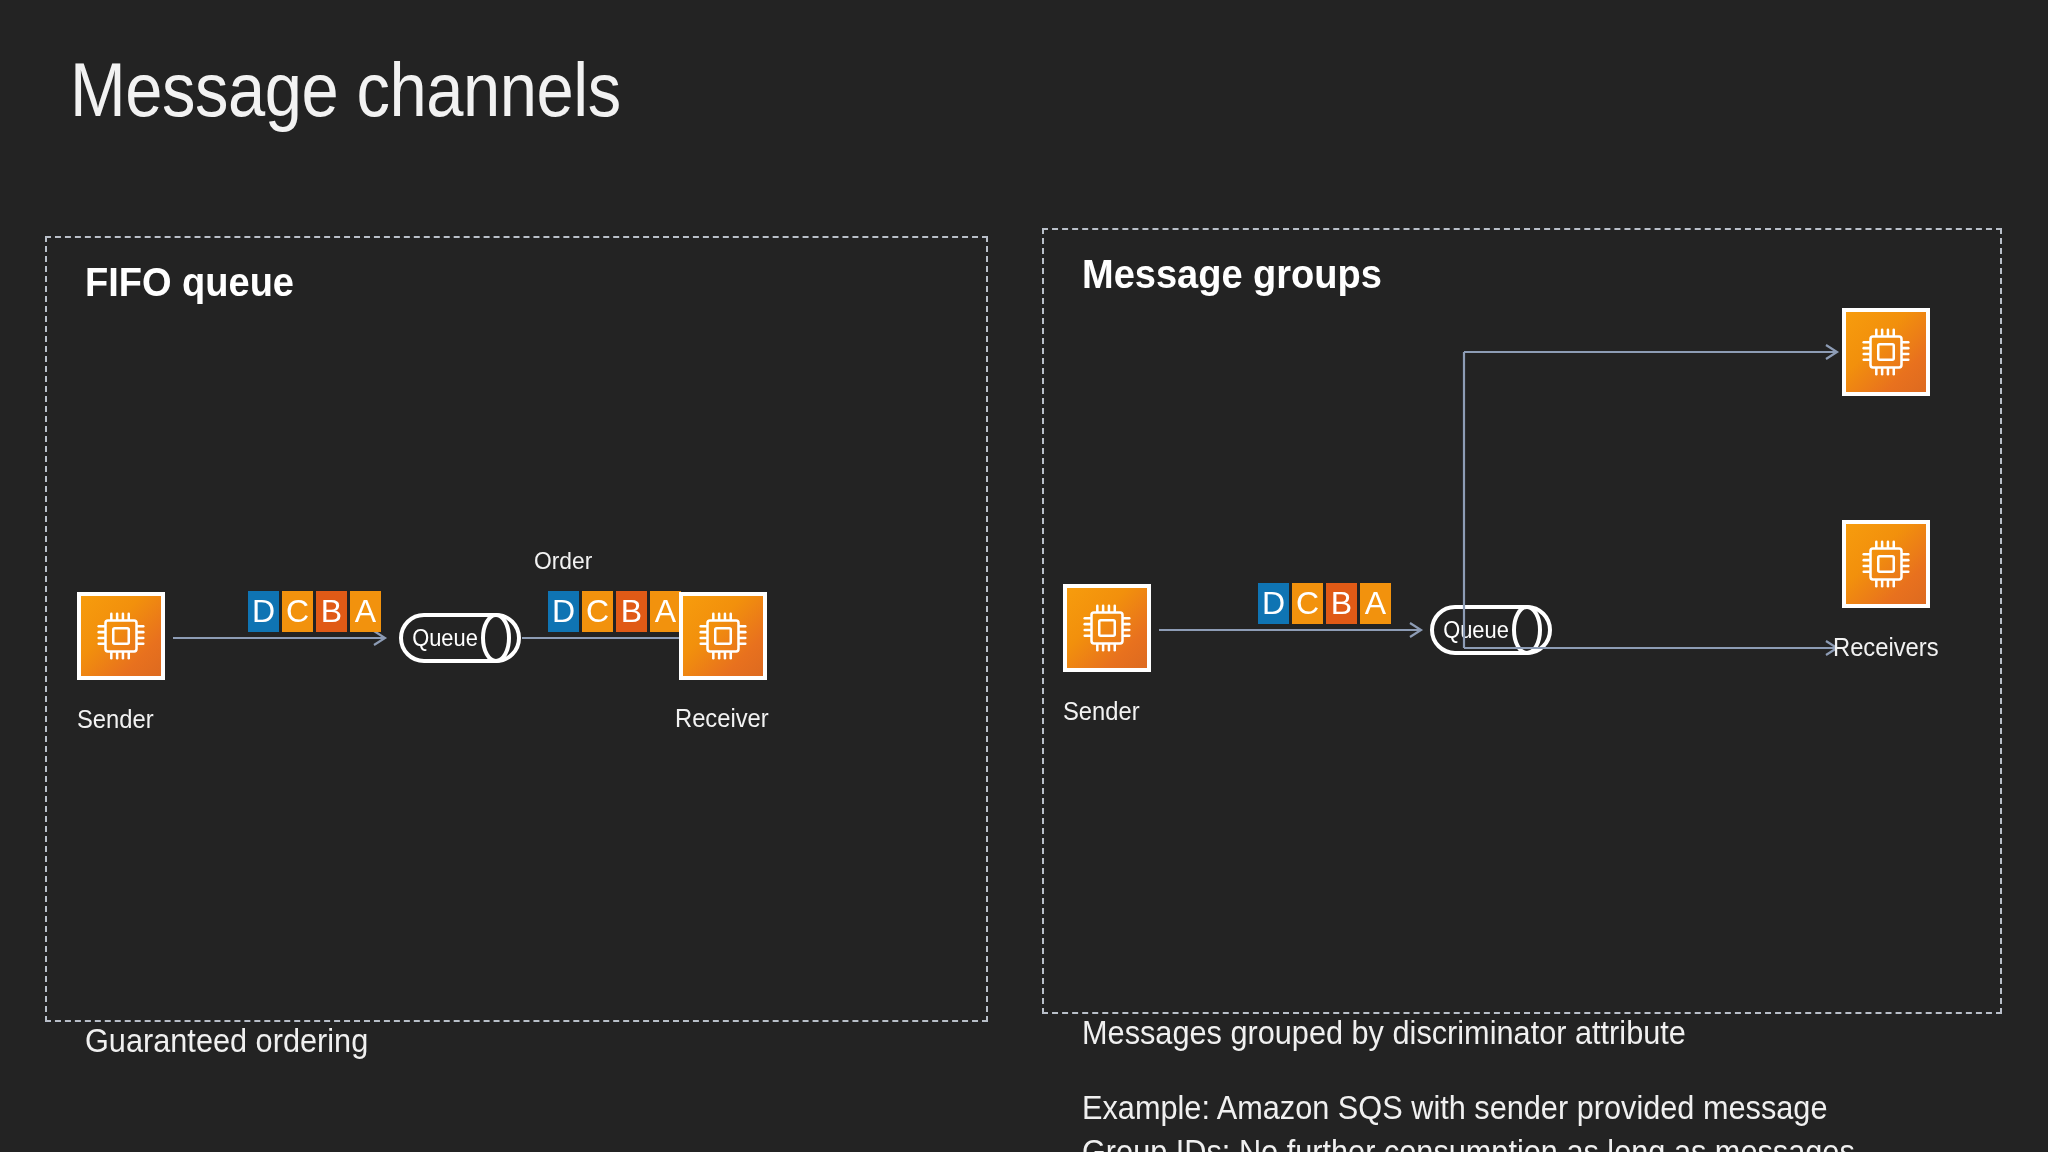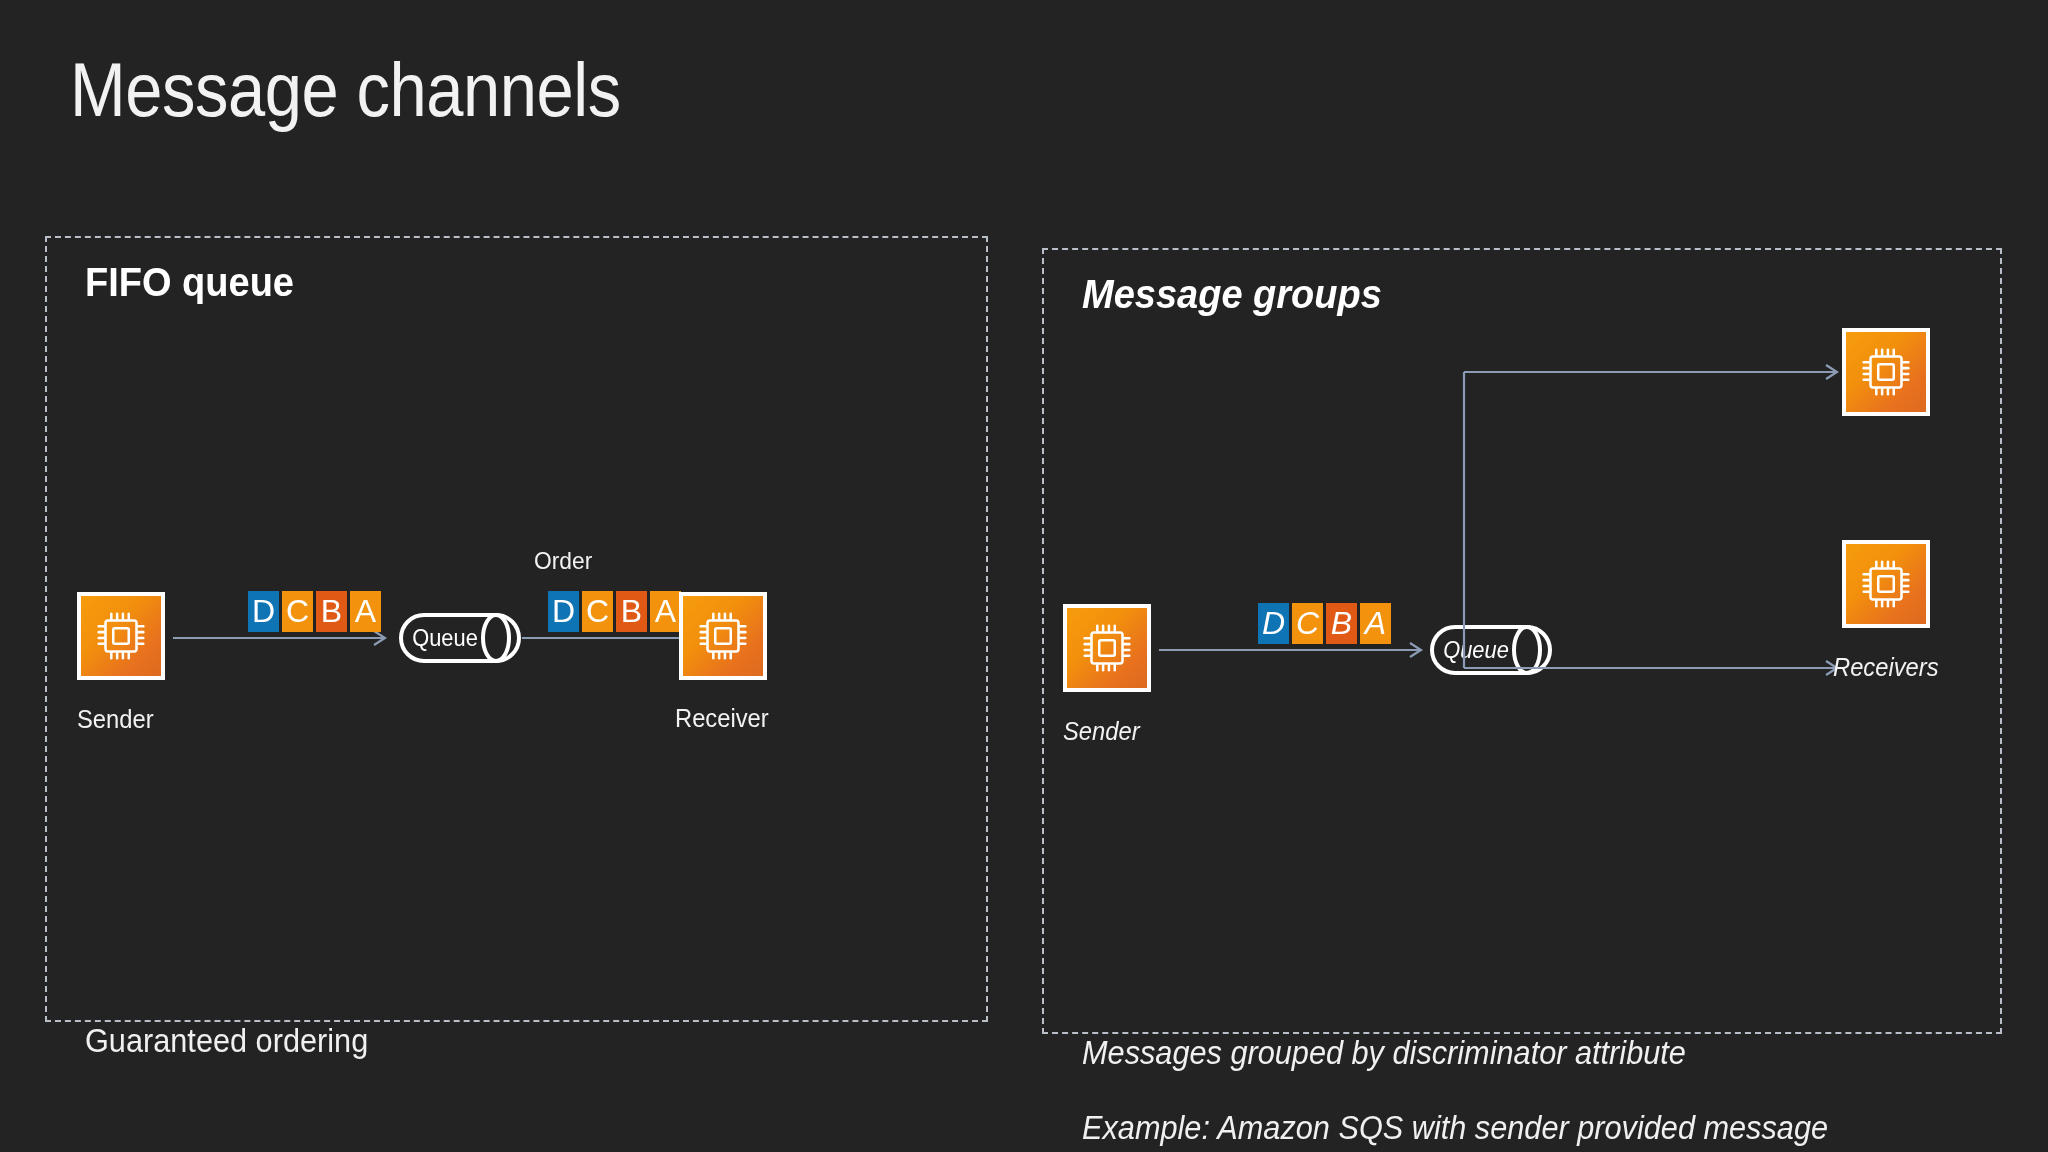--- a/index.html
+++ b/index.html
@@ -36,22 +36,22 @@
   .panel {
     position: absolute;
     border: 2px dashed #b9bfc9;
     background: transparent;
   }
   #panel-fifo {
     left: 45px;  top: 236px;
     width: 943px; height: 786px;
   }
   #panel-groups {
-    left: 1042px; top: 248px;
-    width: 960px;  height: 786px; font-style: italic;
+    left: 1042px; top: 228px;
+    width: 960px;  height: 786px;
   }
 
   .panel-title {
     position: absolute;
     left: 38px;
     top: 22px;
     font-size: 40px;
     font-weight: bold;
     color: #ffffff;
     white-space: nowrap;

